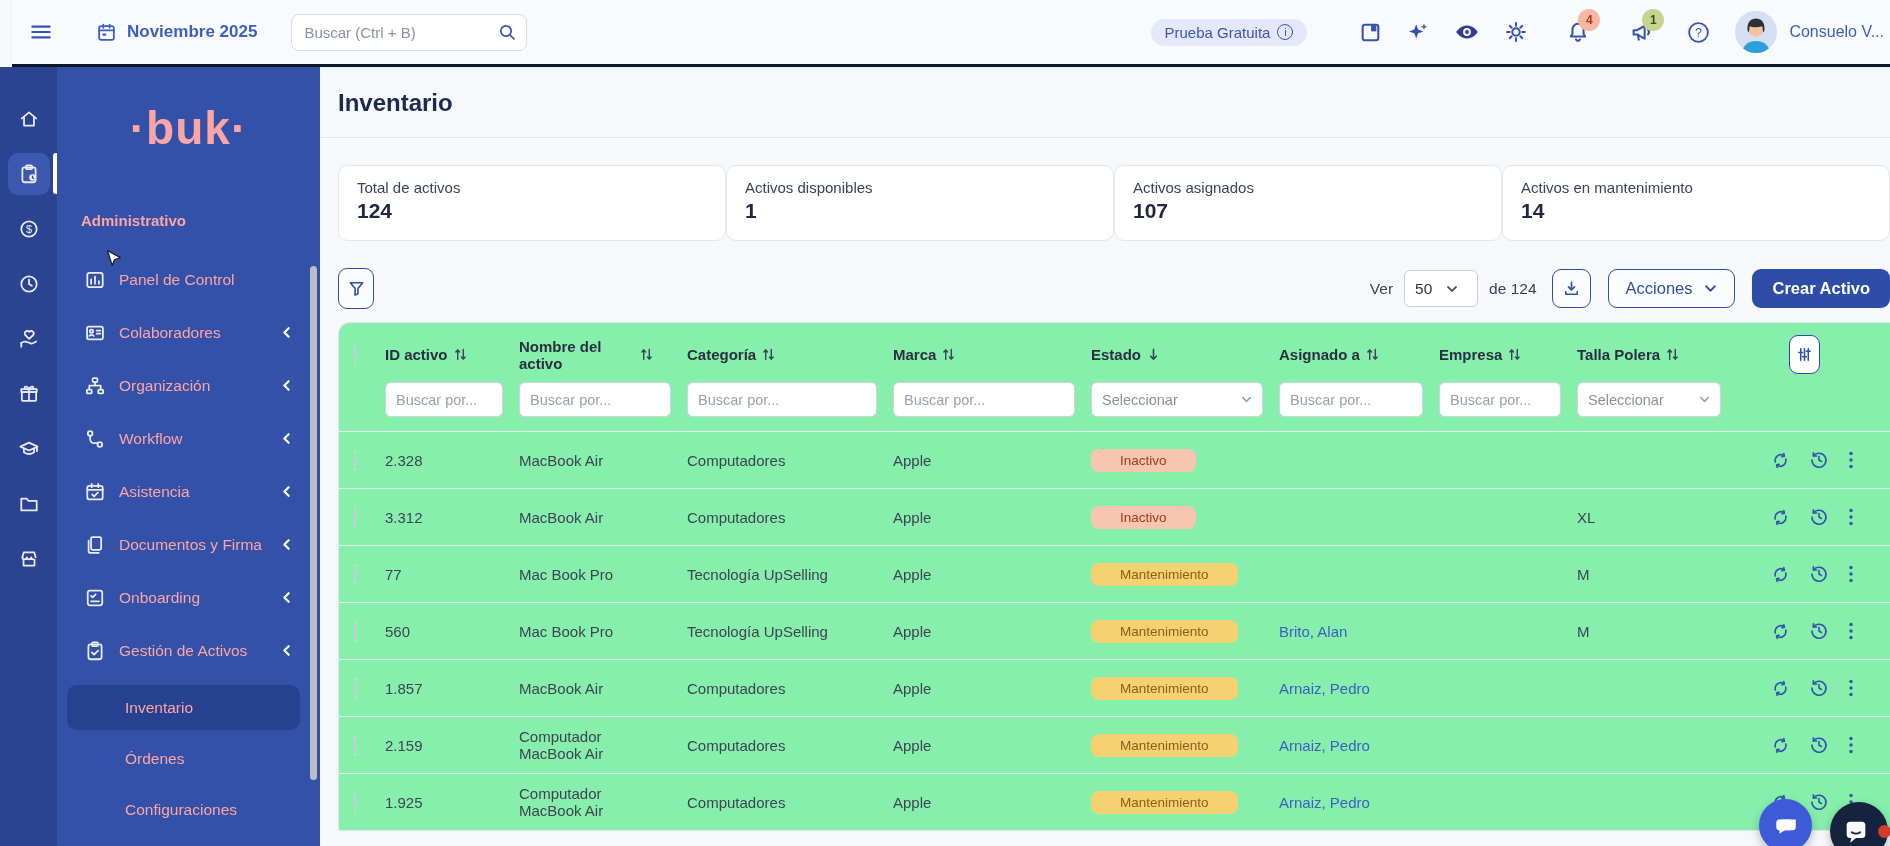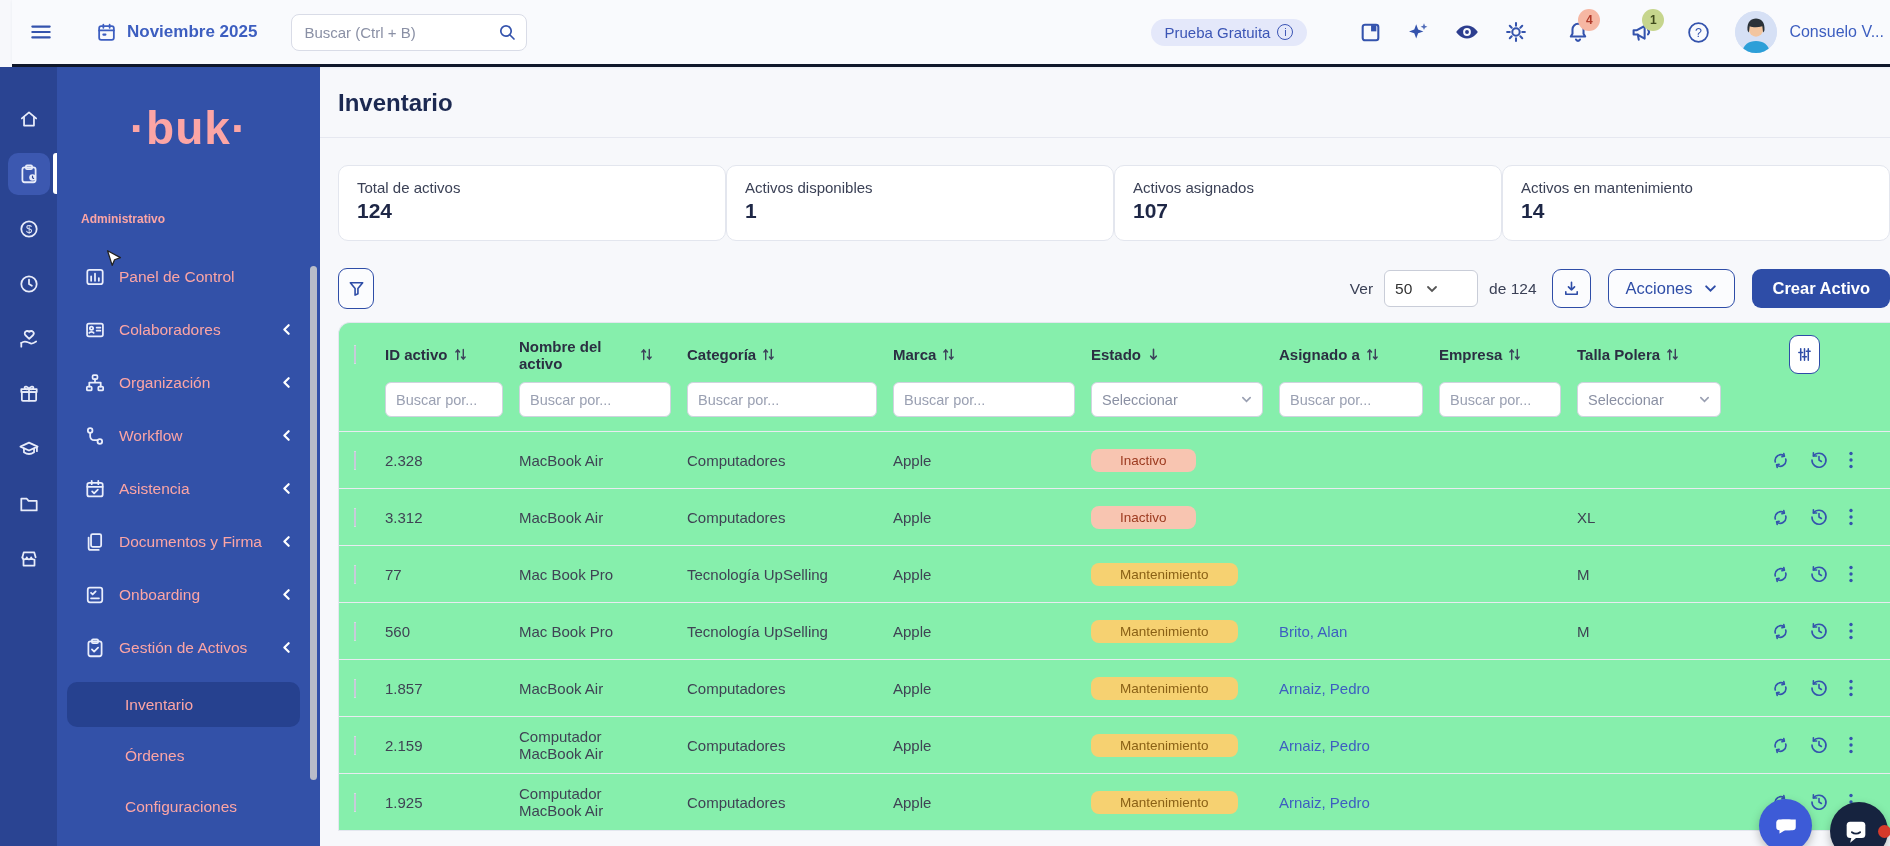--- a/index.html
+++ b/index.html
@@ -39,21 +39,21 @@
   .sidebar { position:absolute; top:67px; left:0; width:320px; bottom:0; display:flex; z-index:20; }
   .rail { width:57px; background:#2a4492; padding-top:24px; display:flex; flex-direction:column; align-items:center; }
   .rail-item { width:57px; height:55px; display:flex; align-items:center; justify-content:center;
     color:#e8ecfa; position:relative; cursor:pointer; }
   .rail-item .bubble { width:42px; height:42px; border-radius:10px; display:flex; align-items:center; justify-content:center; }
   .rail-item.active .bubble { background:#3c58b0; }
   .rail-item.active::after { content:""; position:absolute; right:0; top:7px; width:4px; height:41px;
     background:#fff; border-radius:3px 0 0 3px; }
   .side-main { flex:1; background:#3351a8; color:#fca5a5; position:relative; padding-top:34px; overflow:hidden; }
   .logo { text-align:center; font-size:46px; font-weight:600; letter-spacing:1px; }
-  .section-title { margin:57px 16px 0 24px; font-size:12px; font-weight:700; }
+  .section-title { margin:57px 16px 0 24px; font-size:15px; font-weight:700; }
   .menu { margin-top:24px; }
   .menu-item { height:53px; display:flex; align-items:center; padding:0 20px 0 27px; gap:15px;
     font-size:15.5px; cursor:pointer; }
   .menu-item .icon { color:#eaeefc; width:20px; }
   .menu-item .label { flex:1; }
   .menu-item .chev { color:#fff; }
   .submenu { margin-top:8px; }
   .sub-item { height:45px; display:flex; align-items:center; padding-left:58px; font-size:15.5px;
     border-radius:10px; margin:0 20px 6px 10px; cursor:pointer; }
   .sub-item.active { background:#26418f; }
@@ -467,21 +467,21 @@
     </div>
 
   <div class="toolbar">
     <div class="filter-btn icon">
       <svg width="19" height="19" viewBox="0 0 20 20" fill="none" stroke="currentColor" stroke-width="1.7" stroke-linejoin="round">
           <path d="M3.5 4h13l-5 6v5.5l-3 1.5v-7z"></path>
         </svg>
     </div>
     <div class="toolbar-right">
       <span class="ver-label">Ver</span>
-      <div class="select-box" style="width:94px;text-align:center;">
+      <div class="select-box" style="width:74px;text-align:center;">
         <span>50</span>
         <span class="chev icon">
           <svg width="12" height="12" viewBox="0 0 12 12" fill="none" stroke="currentColor" stroke-width="1.8" stroke-linecap="round">
               <path d="M2 4l4 4 4-4"></path>
             </svg>
         </span>
       </div>
       <span class="total-label">de 124</span>
       <div class="dl-btn icon">
         <svg width="19" height="19" viewBox="0 0 20 20" fill="none" stroke="currentColor" stroke-width="1.7" stroke-linecap="round" stroke-linejoin="round">

